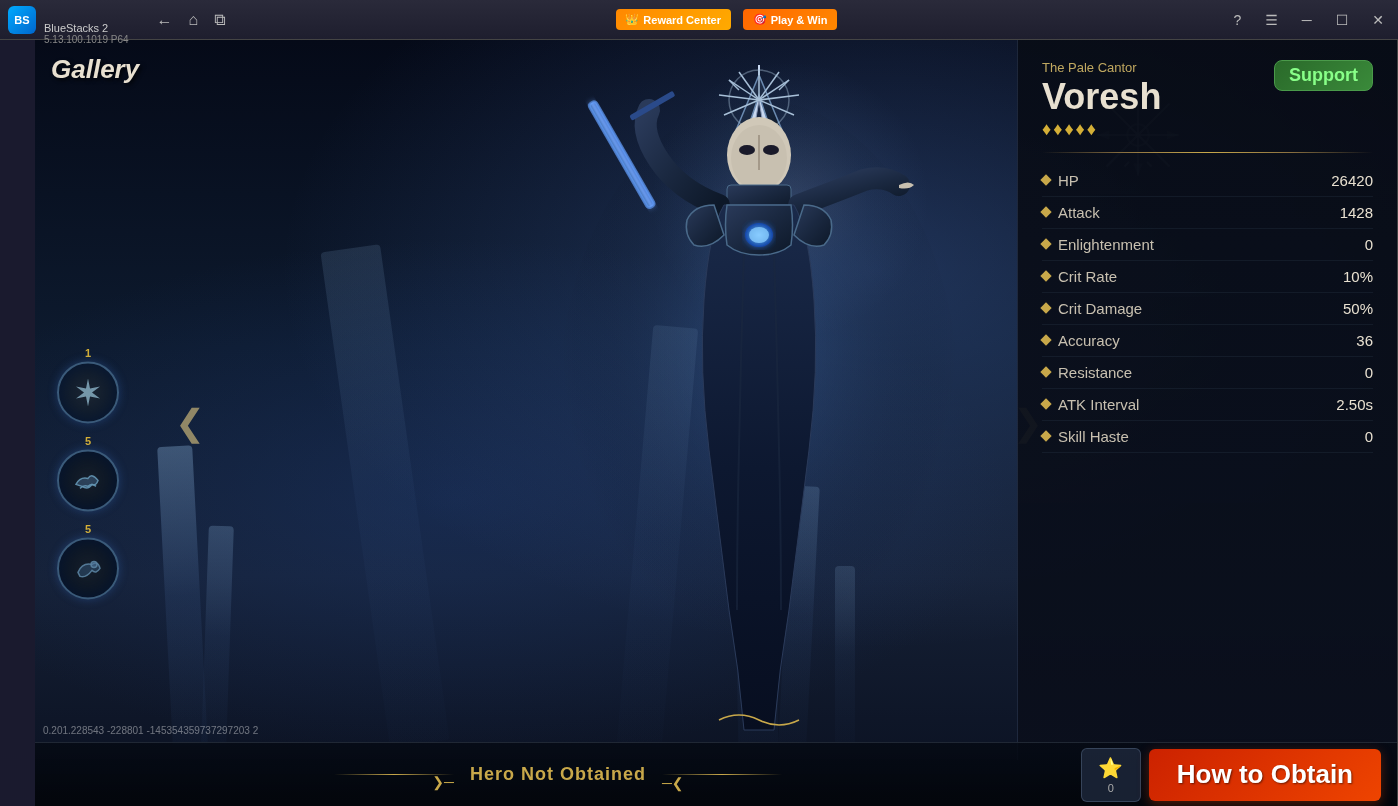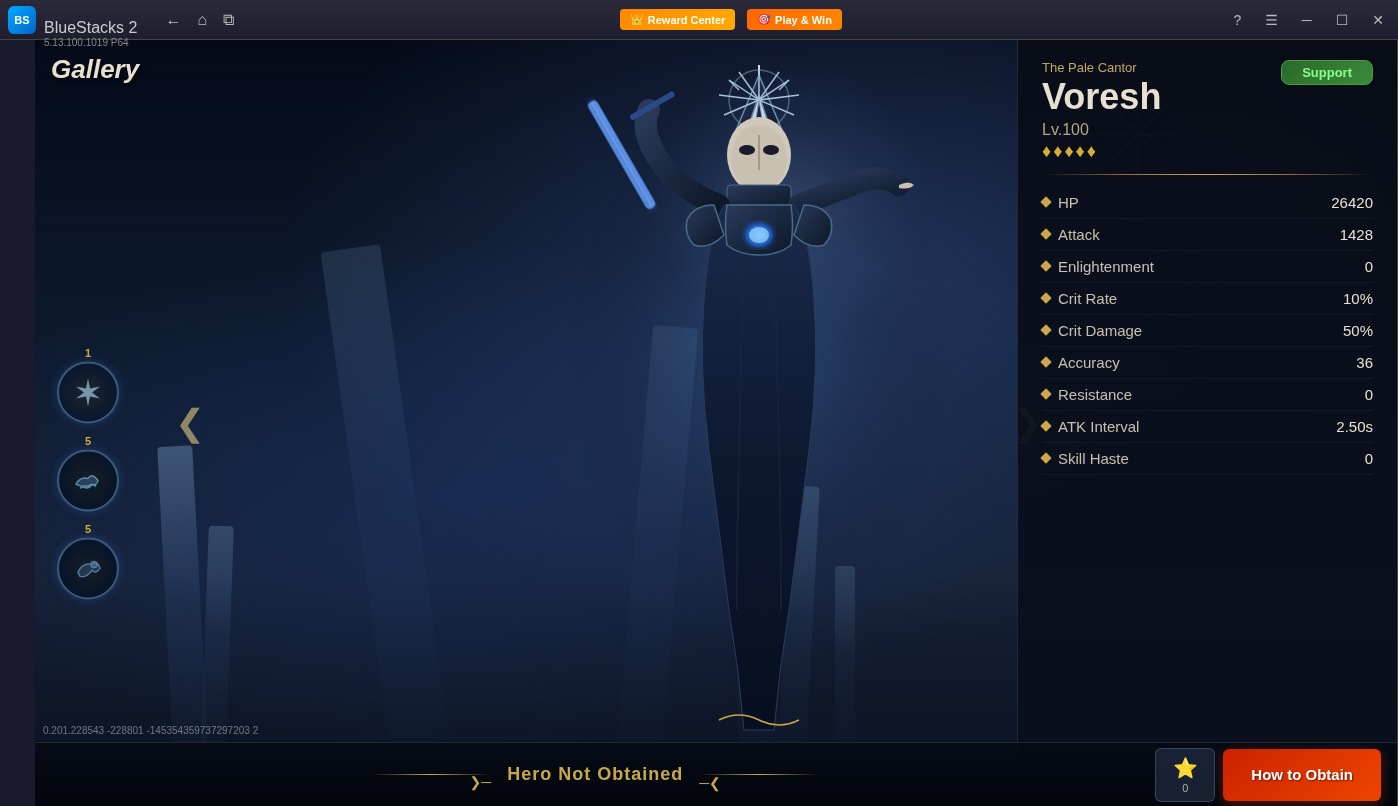--- a/index.html
+++ b/index.html
@@ -36,21 +36,21 @@
       border-radius: 6px;
       display: flex;
       align-items: center;
       justify-content: center;
       font-size: 11px;
       font-weight: bold;
       color: white;
     }
     .bs-title {
       color: #ccc;
-      font-size: 16px;
+      font-size: 11px;
       margin-top: 28px;
     }
     .bs-subtitle {
       color: #888;
       font-size: 10px;
     }
     .titlebar-nav {
       display: flex;
       align-items: center;
       gap: 16px;
@@ -298,21 +298,21 @@
       margin-top: 2px;
     }
 
     .obtain-btn {
       background: linear-gradient(135deg, #cc2200, #ee4400);
       border: none;
       border-radius: 6px;
       padding: 0 28px;
       height: 52px;
       color: white;
-      font-size: 15px;
+      font-size: 26px;
       font-weight: bold;
       cursor: pointer;
       margin-right: 16px;
       text-shadow: 1px 1px 2px rgba(0,0,0,0.5);
       box-shadow: 0 3px 12px rgba(200,60,0,0.4);
       display: flex;
       align-items: center;
     }
 
     
@@ -351,23 +351,23 @@
     }
     .hero-level {
       font-size: 16px;
       color: #b0a880;
       margin-top: 4px;
     }
     .support-badge {
       background: linear-gradient(135deg, #2a6a2a, #3a8a3a);
       border: 1px solid #4a9a4a;
       border-radius: 8px;
-      padding: 4px 20px;
+      padding: 4px 14px;
       color: #88ff88;
-      font-size: 13px;
+      font-size: 18px;
       font-weight: bold;
     }
 
     
     .stars {
       display: flex;
       gap: 2px;
       margin-top: 2px;
     }
     .star {
@@ -693,21 +693,20 @@
       </button>
     </div>
   </div>
 
   <div class="stats-panel">
 
     <div class="hero-header">
       <div class="hero-name-section">
         <div class="hero-subtitle">The Pale Cantor</div>
         <div class="hero-name">Voresh</div>
-        <div class="hero-level">Lv.100</div>
         <div class="stars">
           <span class="star">♦</span>
           <span class="star">♦</span>
           <span class="star">♦</span>
           <span class="star">♦</span>
           <span class="star">♦</span>
         </div>
       </div>
       <div class="support-badge">Support</div>
     </div>

